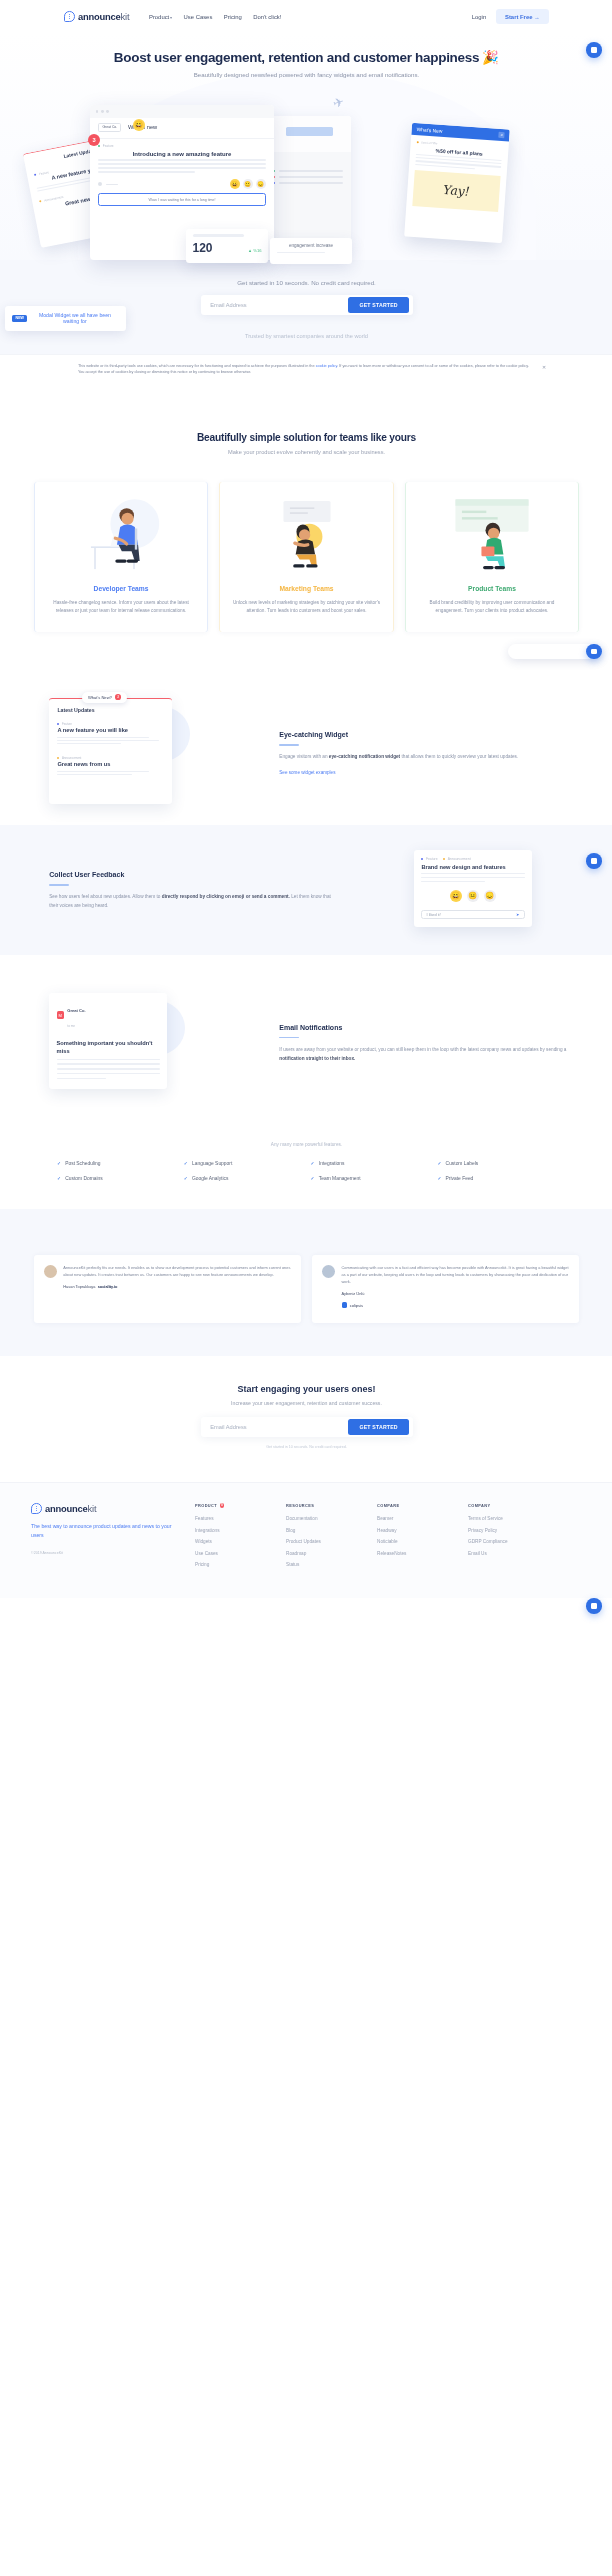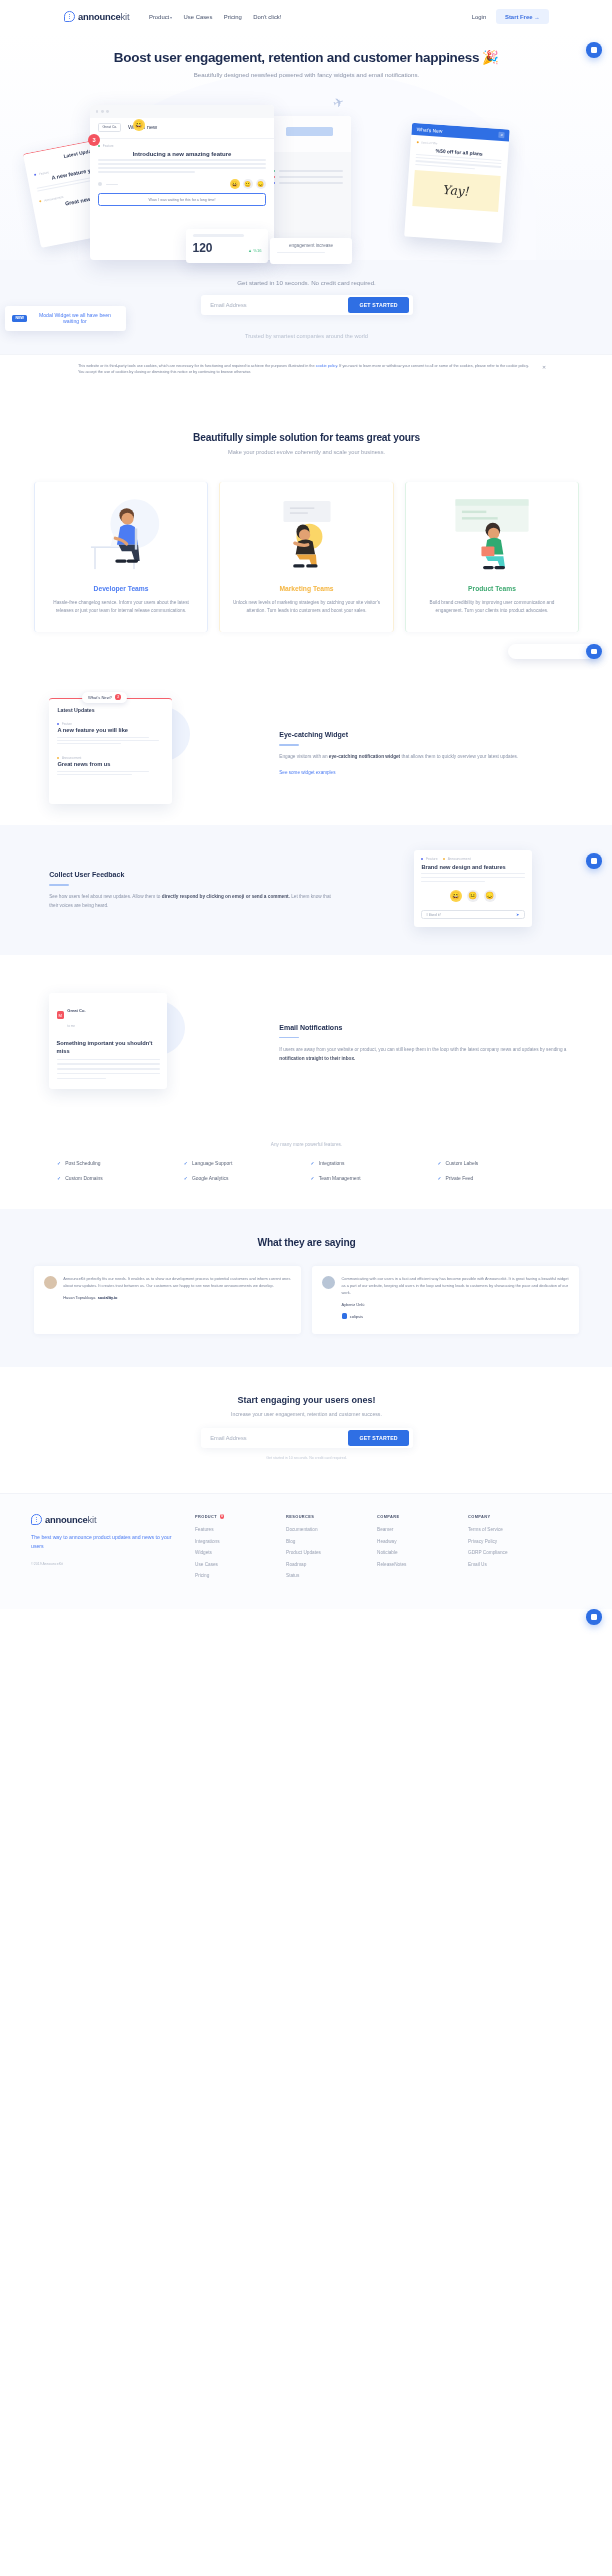--- a/index.html
+++ b/index.html
@@ -489,21 +489,21 @@
   </div>
 
   <div class="cookie">
     <p>
       <span>This website or its third-party tools use cookies, which are necessary for its functioning and required to achieve the purposes illustrated in the </span><a href="#">cookie policy</a><span>. If you want to learn more or withdraw your consent to all or some of the cookies, please refer to the cookie policy. You accept the use of cookies by closing or dismissing this notice or by continuing to browse otherwise.</span>
     </p>
     <span class="close">✕</span>
   </div>
 
   <div class="sec" style="padding-top:46px">
-    <h2>Beautifully simple solution for teams great yours</h2>
+    <h2>Beautifully simple solution for teams like yours</h2>
     <div class="sh">Make your product evolve coherently and scale your business.</div>
   </div>
   <div class="cards">
     <div class="tcard blue">
       <div class="illus">
         <svg width="90" height="78" viewBox="0 0 110 96">
           <circle cx="72" cy="34" r="30" fill="#f2f6fd"></circle>
           <rect x="18" y="62" width="58" height="2" fill="#dfe6f2"></rect>
           <rect x="22" y="64" width="2" height="26" fill="#dfe6f2"></rect>
           <rect x="70" y="64" width="2" height="26" fill="#dfe6f2"></rect>
@@ -713,23 +713,20 @@
           <span>Team Management</span>
         </div>
       <div class="fitem">
           <span class="ck">✓</span>
           <span>Private Feed</span>
         </div>
     </div>
   </div>
 
   <div class="test-band">
-    <div class="sec" style="padding:0">
-      <h2>What they are saying</h2>
-    </div>
     <div class="tlist">
       <div class="tq">
         <div class="ava"></div>
         <div>
           <p>AnnounceKit perfectly fits our needs. It enables us to show our development process to potential customers and inform current ones about new updates. It creates trust between us. Our customers are happy to see new feature announcements we develop.</p>
           <div class="who"><span>Hasan Toprakkaya</span>&nbsp;&nbsp;<b>sociality.io</b></div>
         </div>
       </div>
       <div class="tq">
         <div class="ava g"></div>

